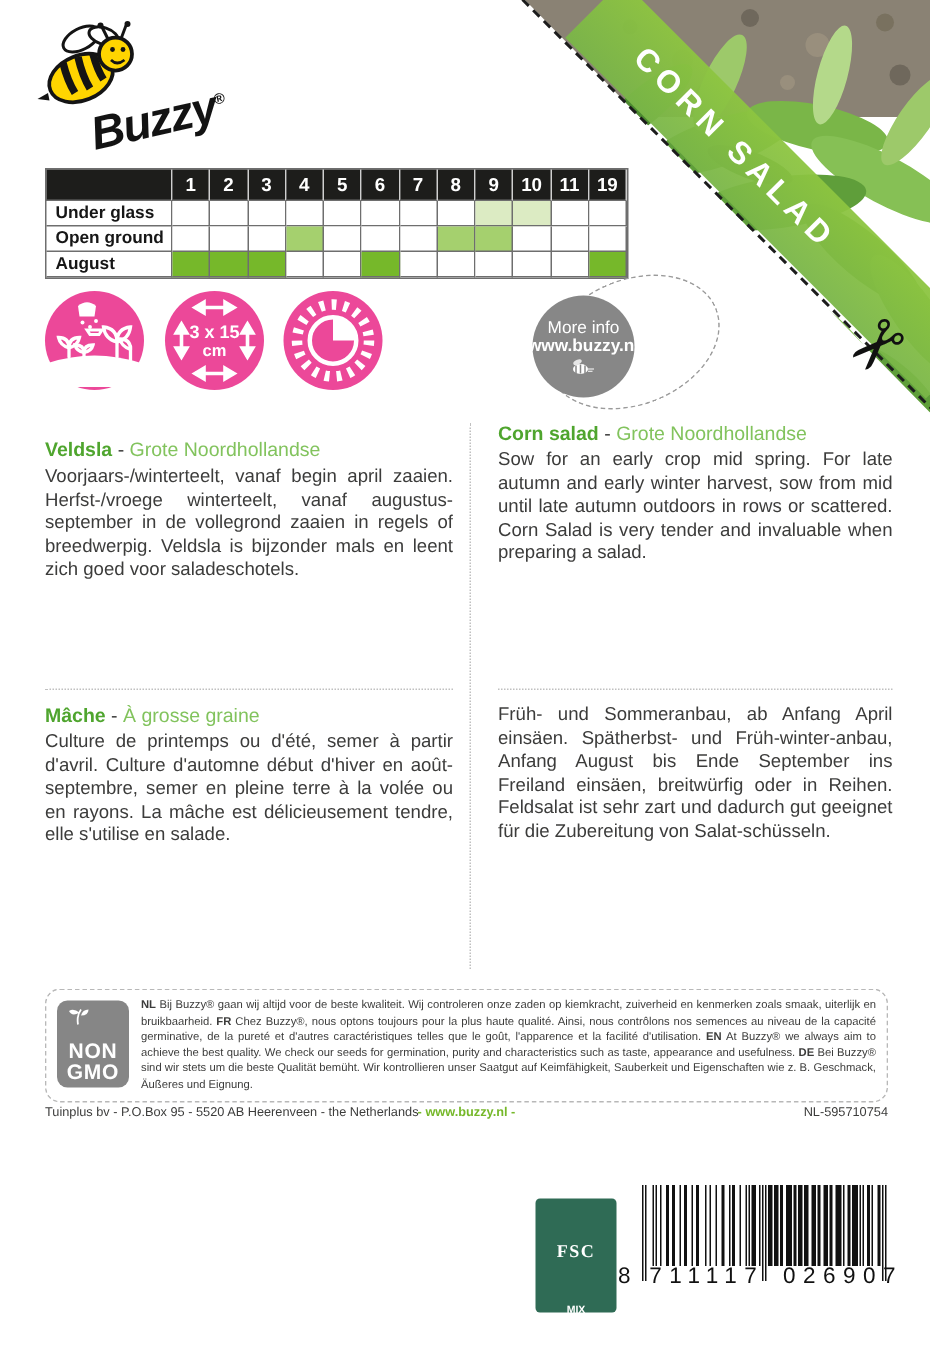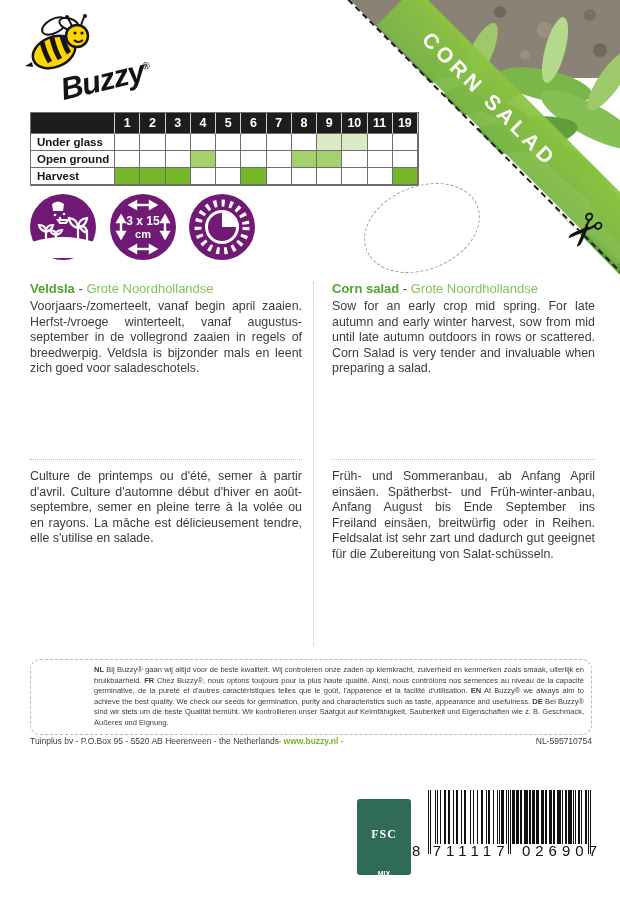--- a/index.html
+++ b/index.html
@@ -28,21 +28,21 @@
   
   .cal{position:absolute;left:30px;top:112px;width:387px;border:1px solid #6e6e6e;}
   .cal-grid{display:grid;grid-template-columns:84px repeat(12,1fr);}
   .cal-cell{border-right:1px solid #6e6e6e;border-bottom:1px solid #6e6e6e;height:17px;
             display:flex;align-items:center;justify-content:center;box-sizing:border-box;}
   .cal-head{height:21px;background:#1d1d1b;color:#fff;font-size:12.5px;font-weight:bold;
             border-right:1px solid #cfcfcf;}
   .cal-label{justify-content:flex-start;padding-left:6px;font-size:11.5px;font-weight:bold;color:#161616;}
 
   
-  .circ{position:absolute;width:66px;height:66px;border-radius:50%;background:#701a75;top:194px;}
+  .circ{position:absolute;width:66px;height:66px;border-radius:50%;background:#ec4899;top:194px;}
   .circ svg{position:absolute;left:0;top:0;}
   .gray-circ{position:absolute;left:355px;top:197px;width:68px;height:68px;border-radius:50%;
              background:#878787;z-index:2;display:flex;flex-direction:column;align-items:center;
              justify-content:center;color:#fff;}
   .gray-circ .l1{font-size:11.5px;}
   .gray-circ .l2{font-size:11.5px;font-weight:bold;}
   .bee-trail{position:absolute;left:362px;top:186px;width:118px;height:82px;border:1.5px dashed #9b9b9b;
              border-radius:50%;transform:rotate(-22deg);z-index:1;}
   .spacing-text{position:absolute;left:0;top:0;width:66px;height:66px;display:flex;flex-direction:column;
                 align-items:center;justify-content:center;color:#fff;font-weight:bold;}
@@ -191,21 +191,21 @@
         <div class="cal-cell " style="background: rgb(255, 255, 255);"></div>
         <div class="cal-cell " style="background: rgb(165, 208, 110);"></div>
         <div class="cal-cell " style="background: rgb(255, 255, 255);"></div>
         <div class="cal-cell " style="background: rgb(255, 255, 255);"></div>
         <div class="cal-cell " style="background: rgb(255, 255, 255);"></div>
         <div class="cal-cell " style="background: rgb(165, 208, 110);"></div>
         <div class="cal-cell " style="background: rgb(165, 208, 110);"></div>
         <div class="cal-cell " style="background: rgb(255, 255, 255);"></div>
         <div class="cal-cell " style="background: rgb(255, 255, 255);"></div>
         <div class="cal-cell " style="background: rgb(255, 255, 255);"></div>
-        <div class="cal-cell cal-label">Harvest</div>
+        <div class="cal-cell cal-label">August</div>
         <div class="cal-cell " style="background: rgb(118, 184, 42);"></div>
         <div class="cal-cell " style="background: rgb(118, 184, 42);"></div>
         <div class="cal-cell " style="background: rgb(118, 184, 42);"></div>
         <div class="cal-cell " style="background: rgb(255, 255, 255);"></div>
         <div class="cal-cell " style="background: rgb(255, 255, 255);"></div>
         <div class="cal-cell " style="background: rgb(118, 184, 42);"></div>
         <div class="cal-cell " style="background: rgb(255, 255, 255);"></div>
         <div class="cal-cell " style="background: rgb(255, 255, 255);"></div>
         <div class="cal-cell " style="background: rgb(255, 255, 255);"></div>
         <div class="cal-cell " style="background: rgb(255, 255, 255);"></div>
@@ -264,40 +264,60 @@
   <div class="circ" style="left:189px">
     <svg width="66" height="66" viewBox="0 0 66 66">
       <circle cx="33" cy="33" r="24" fill="none" stroke="#fff" stroke-width="7" stroke-dasharray="3.2 4.8"></circle>
       <circle cx="33" cy="33" r="15.5" fill="none" stroke="#fff" stroke-width="3"></circle>
       <path d="M33,33 L33,17.5 A15.5,15.5 0 0 1 48.5,33 Z" fill="#fff"></path>
     </svg>
   </div>
 
 
   <div class="bee-trail"></div>
-
-  <div class="sect" style="left:30px;top:281px">
+  <div class="gray-circ">
+    <span class="l1">More info</span>
+    <span class="l2">www.buzzy.nl</span>
+    <svg width="16" height="11" viewBox="0 0 16 11" style="margin-top:2px">
+      <ellipse cx="6" cy="7" rx="5" ry="3.4" fill="#fff"></ellipse>
+      <path d="M3,4.6 v5 M6,4 v6 M9,4.6 v5" stroke="#878787" stroke-width="1"></path>
+      <ellipse cx="4" cy="2.5" rx="3" ry="1.6" fill="#e6e6e6" transform="rotate(-25 4 2.5)"></ellipse>
+      <path d="M11,7 h4 M11,8.5 h3" stroke="#fff" stroke-width=".8"></path>
+    </svg>
+  </div>
+
+  <div class="sect" style="left:30px;top:292px">
     <h3><span class="tb">Veldsla</span><span class="dash"> - </span><span class="tr">Grote Noordhollandse</span></h3>
-    <p>Voorjaars-/zomerteelt, vanaf begin april zaaien. Herfst-/vroege winterteelt, vanaf augustus-september in de vollegrond zaaien in regels of breedwerpig. Veldsla is bijzonder mals en leent zich goed voor saladeschotels.</p>
+    <p>Voorjaars-/winterteelt, vanaf begin april zaaien. Herfst-/vroege winterteelt, vanaf augustus-september in de vollegrond zaaien in regels of breedwerpig. Veldsla is bijzonder mals en leent zich goed voor saladeschotels.</p>
   </div>
   <div class="sect" style="left:332px;top:281px;width:263px">
     <h3><span class="tb">Corn salad</span><span class="dash"> - </span><span class="tr">Grote Noordhollandse</span></h3>
     <p>Sow for an early crop mid spring. For late autumn and early winter harvest, sow from mid until late autumn outdoors in rows or scattered. Corn Salad is very tender and invaluable when preparing a salad.</p>
   </div>
   <div class="sect" style="left:30px;top:469px">
+    <h3><span class="tb">Mâche</span><span class="dash"> - </span><span class="tr">À grosse graine</span></h3>
     <p>Culture de printemps ou d'été, semer à partir d'avril. Culture d'automne début d'hiver en août-septembre, semer en pleine terre à la volée ou en rayons. La mâche est délicieusement tendre, elle s'utilise en salade.</p>
   </div>
   <div class="sect" style="left:332px;top:469px;width:263px">
     <p>Früh- und Sommeranbau, ab Anfang April einsäen. Spätherbst- und Früh-winter-anbau, Anfang August bis Ende September ins Freiland einsäen, breitwürfig oder in Reihen. Feldsalat ist sehr zart und dadurch gut geeignet für die Zubereitung von Salat-schüsseln.</p>
   </div>
   <div class="vdiv"></div>
   <div class="hdiv" style="left:30px;width:272px"></div>
   <div class="hdiv" style="left:332px;width:263px"></div>
 
   <div class="legal-box">
+    <div class="nongmo">
+      <svg width="14" height="13" viewBox="0 0 14 13">
+        <path d="M6,12 q-1,-6 2,-10" stroke="#fff" stroke-width="1.2" fill="none"></path>
+        <path d="M7,4 q-4,-3 -7,-1 q2,4 7,1" fill="#fff"></path>
+        <path d="M8,6 q1,-4 5,-4 q0,4 -5,4" fill="#fff"></path>
+      </svg>
+      <span class="t">NON</span>
+      <span class="t">GMO</span>
+    </div>
     <div class="legal-text"><b>NL</b> Bij Buzzy® gaan wij altijd voor de beste kwaliteit. Wij controleren onze zaden op kiemkracht, zuiverheid en kenmerken zoals smaak, uiterlijk en bruikbaarheid. <b>FR</b> Chez Buzzy®, nous optons toujours pour la plus haute qualité. Ainsi, nous contrôlons nos semences au niveau de la capacité germinative, de la pureté et d'autres caractéristiques telles que le goût, l'apparence et la facilité d'utilisation. <b>EN</b> At Buzzy® we always aim to achieve the best quality. We check our seeds for germination, purity and characteristics such as taste, appearance and usefulness. <b>DE</b> Bei Buzzy® sind wir stets um die beste Qualität bemüht. Wir kontrollieren unser Saatgut auf Keimfähigkeit, Sauberkeit und Eigenschaften wie z. B. Geschmack, Äußeres und Eignung.</div>
   </div>
 
   <div class="addr-row">
     <span class="addr-left">Tuinplus bv - P.O.Box 95 - 5520 AB Heerenveen - the Netherlands</span>
     <span class="addr-center">- www.buzzy.nl -</span>
     <span class="addr-right">NL-595710754</span>
   </div>
 
 

